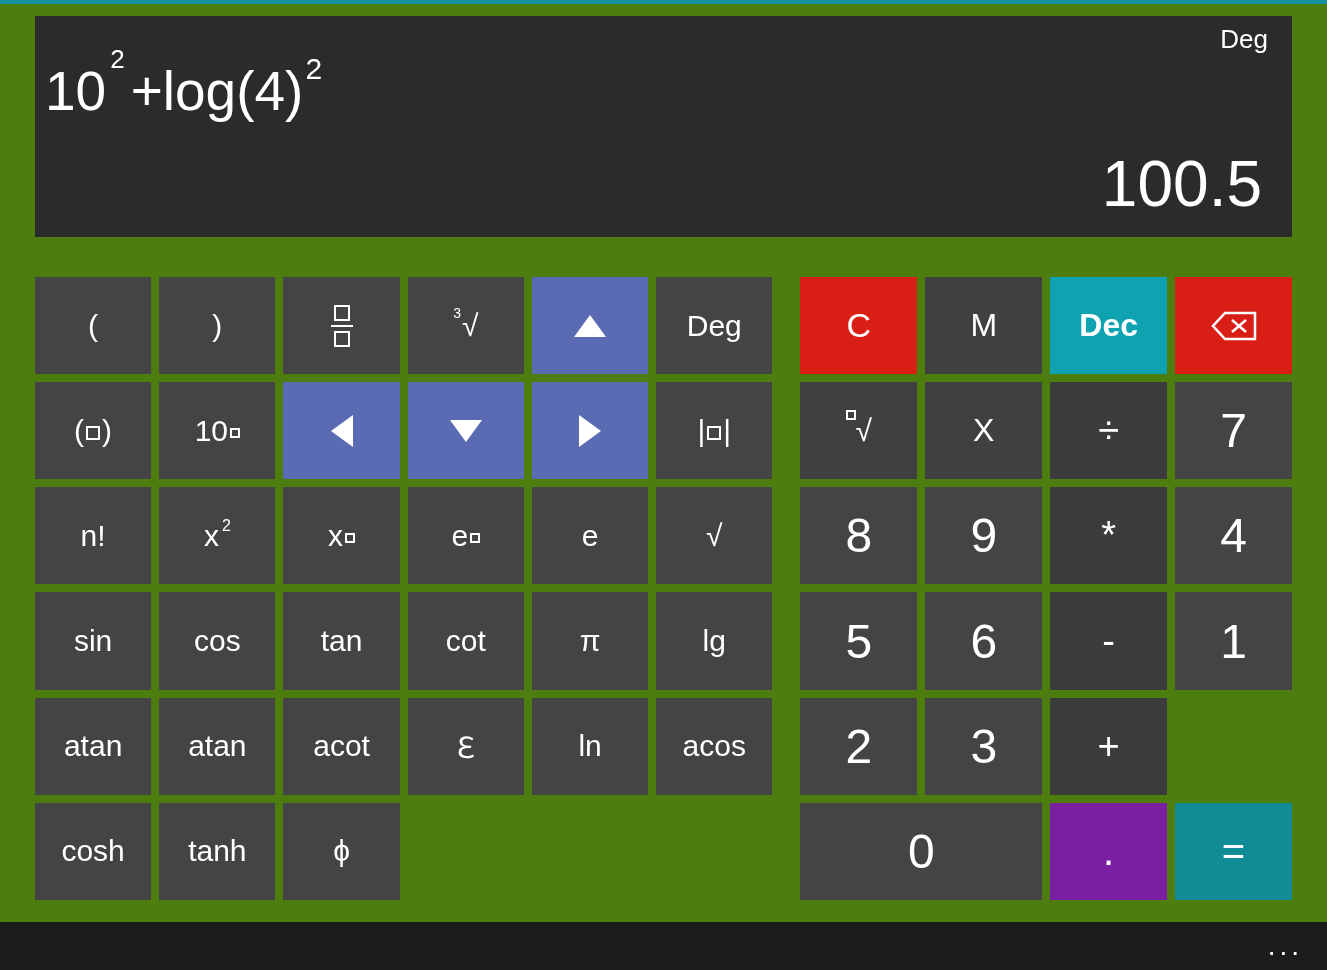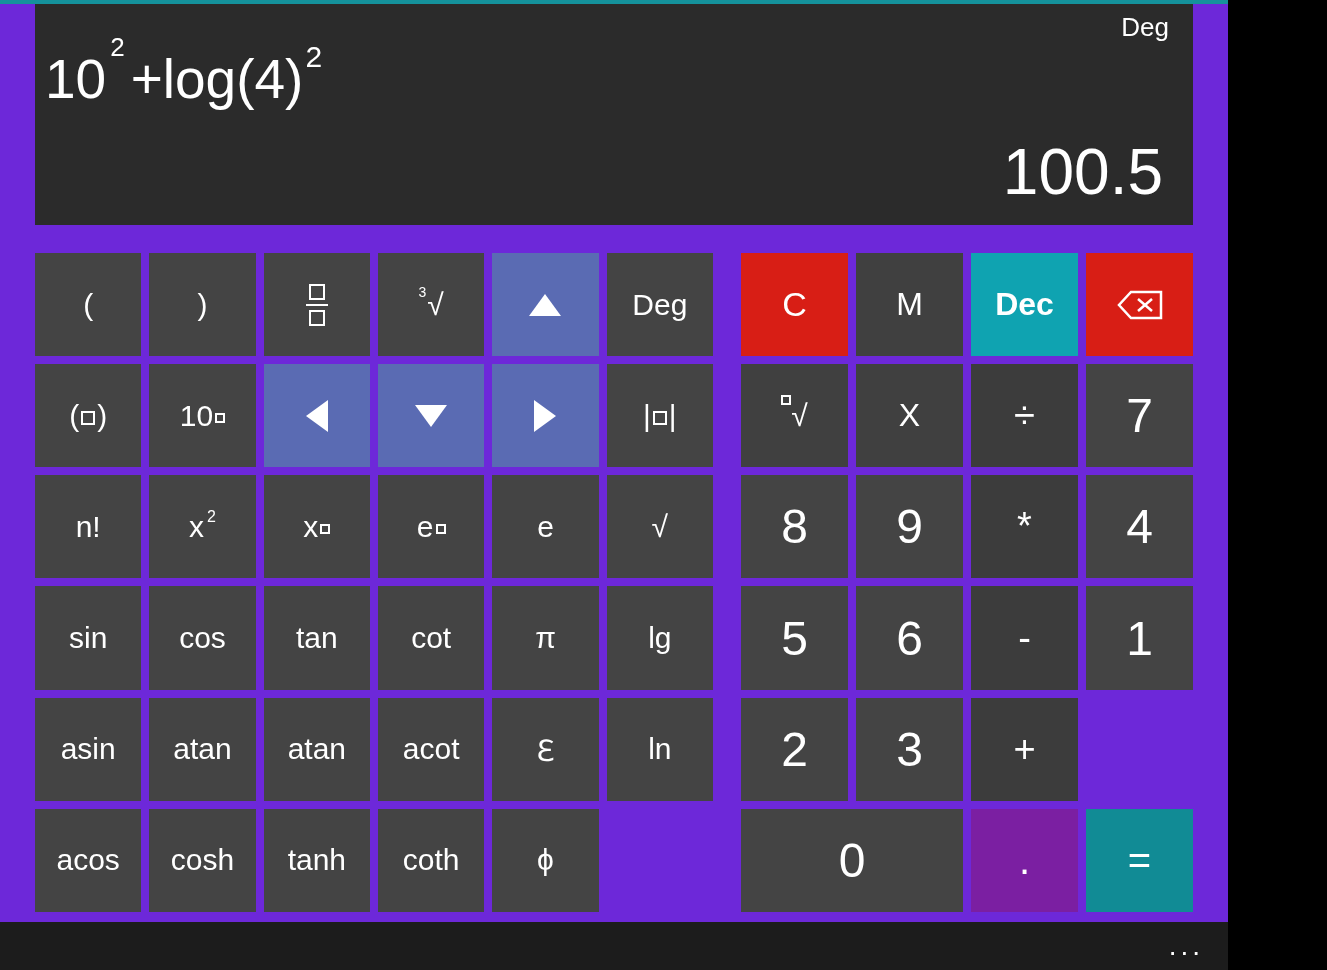--- a/index.html
+++ b/index.html
@@ -5,25 +5,26 @@
   * { box-sizing: border-box; margin: 0; padding: 0; }
   html, body {
     width: 1327px;
     height: 970px;
     background: #000;
     font-family: "Segoe UI", "Segoe UI Light", Arial, sans-serif;
     color: #fff;
     overflow: hidden;
   }
   .app {
-    width: 1228px;
+    width: 1327px;
     height: 970px;
     display: flex;
     flex-direction: column;
-    background: #6d28d9;
+    background: #4d7c0f;
+    gap: 12px;
   }
   .topline {
     height: 4px;
     background: #15929c;
   }
   .display {
     background: #2b2b2b;
     margin: 0 35px 0 35px;
     height: 221px;
     position: relative;
@@ -277,23 +278,20 @@
           <span>cot</span>
         </div>
       <div class="btn fn">
           <span>π</span>
         </div>
 
       <div class="btn fn">
           <span>lg</span>
         </div>
       <div class="btn fn">
-          <span>asin</span>
-        </div>
-      <div class="btn fn">
           <span>atan</span>
         </div>
       <div class="btn fn">
           <span>atan</span>
         </div>
       <div class="btn fn">
           <span>acot</span>
         </div>
       <div class="btn fn">
           <span>ℇ</span>
@@ -303,23 +301,20 @@
           <span>ln</span>
         </div>
       <div class="btn fn">
           <span>acos</span>
         </div>
       <div class="btn fn">
           <span>cosh</span>
         </div>
       <div class="btn fn">
           <span>tanh</span>
-        </div>
-      <div class="btn fn">
-          <span>coth</span>
         </div>
       <div class="btn fn">
           <span>ϕ</span>
         </div>
     </div>
 
     <div class="right-pad">
 
       <div class="btn red">
           <span>C</span>

